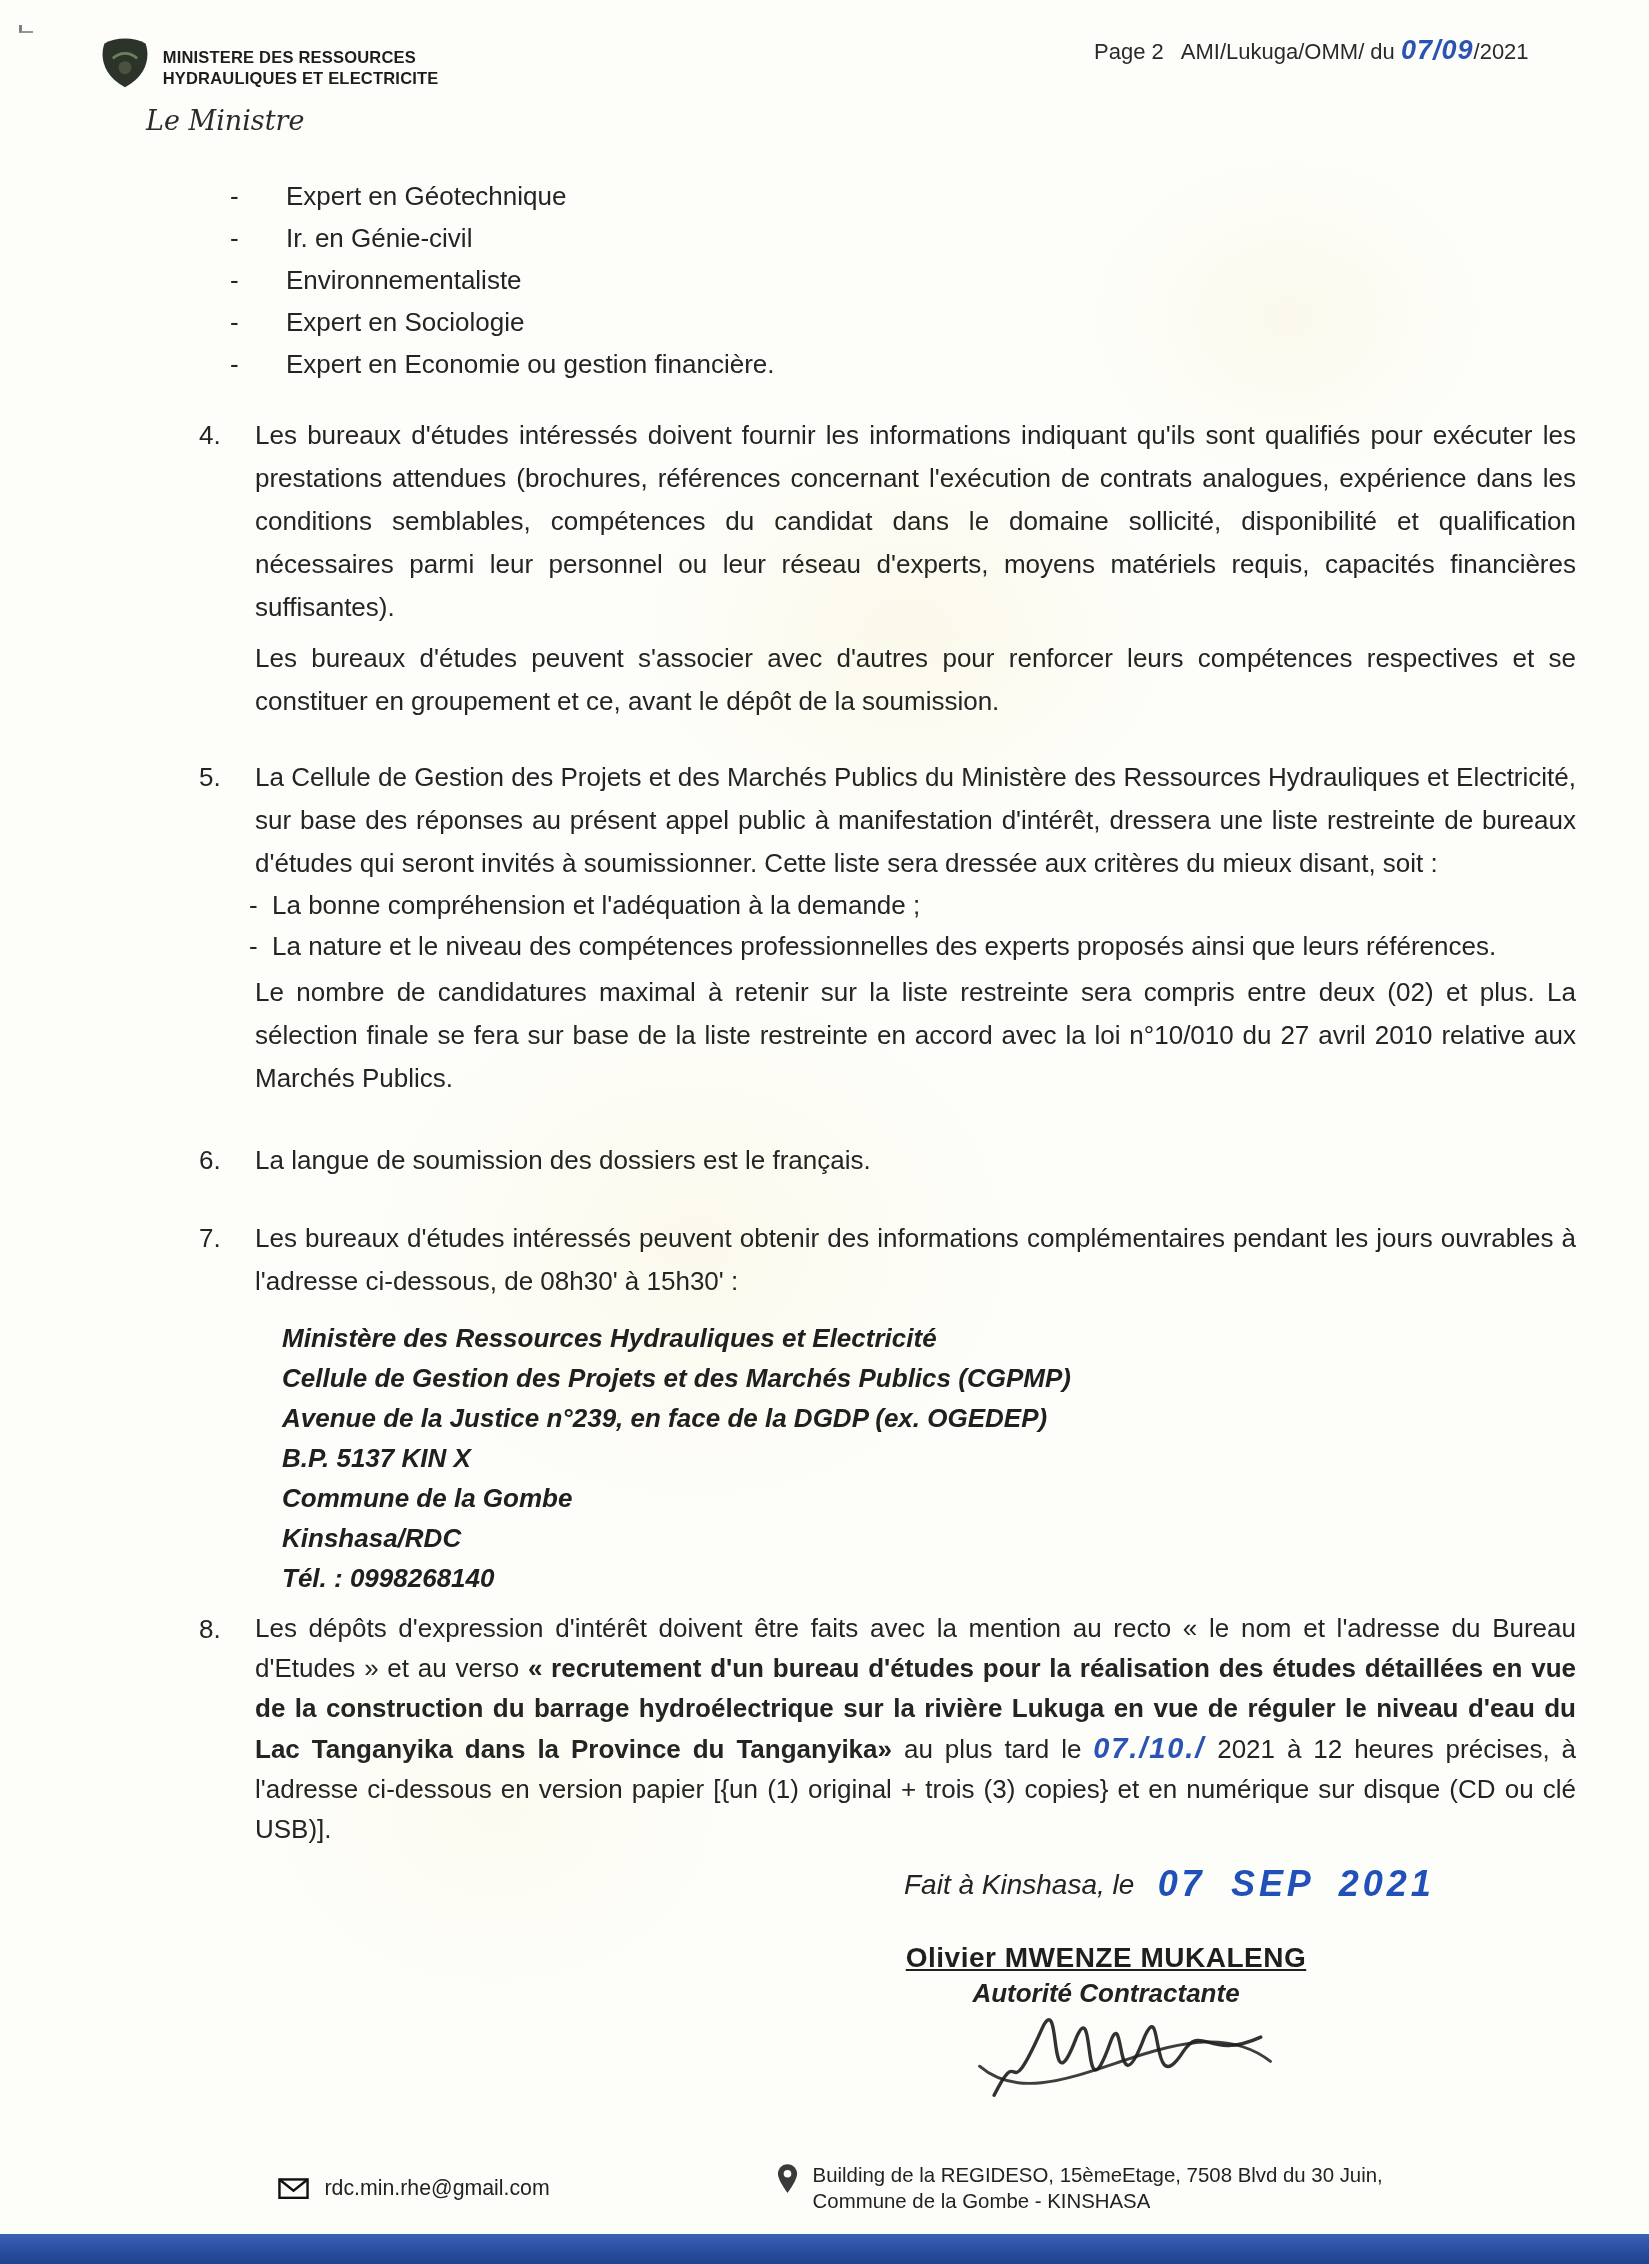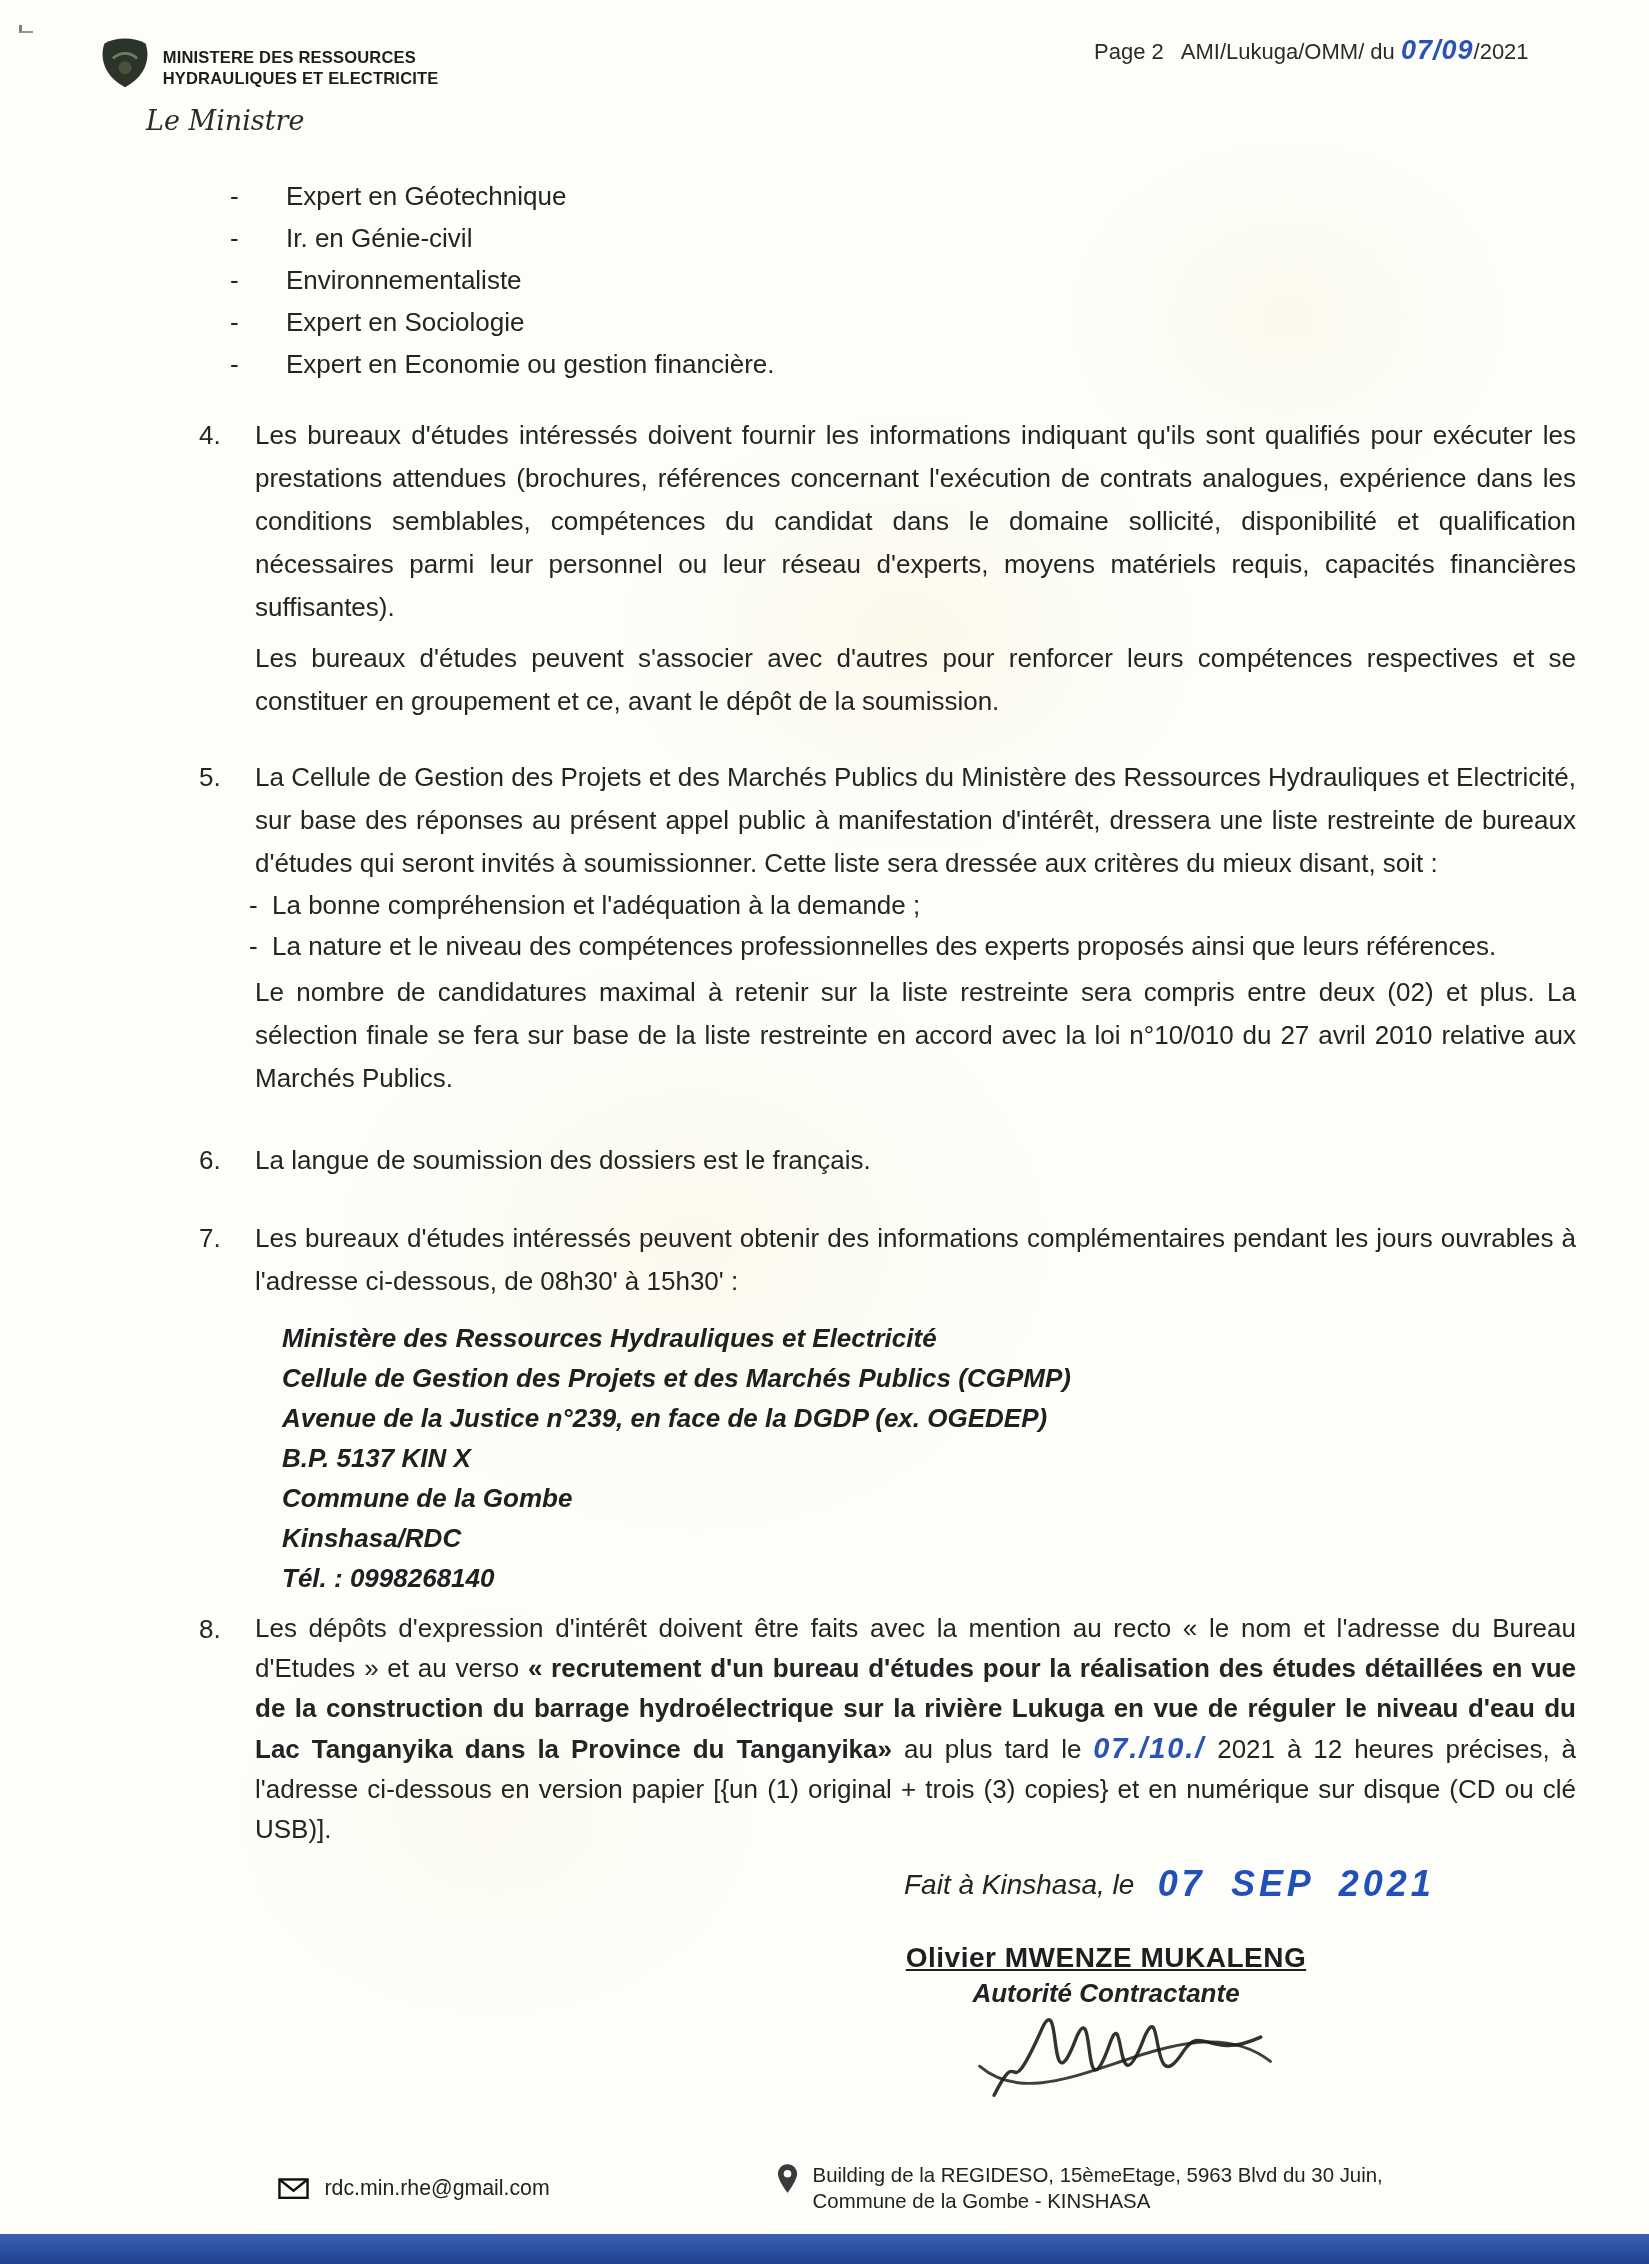--- a/index.html
+++ b/index.html
@@ -182,21 +182,21 @@
     </svg>
     <span class="txt">rdc.min.rhe@gmail.com</span>
   </div>
 
   <div class="footer-loc">
     <svg width="23" height="33" viewBox="0 0 24 32">
       <path d="M12,1 C6,1 2,6 2,11 C2,18 12,31 12,31 C12,31 22,18 22,11 C22,6 18,1 12,1 Z" fill="#3a3a3a"></path>
       <circle cx="12" cy="11" r="4" fill="#fff"></circle>
     </svg>
     <div class="txt">
-      <div>Building de la REGIDESO, 15èmeEtage, 5963 Blvd du 30 Juin,</div>
+      <div>Building de la REGIDESO, 15èmeEtage, 7508 Blvd du 30 Juin,</div>
       <div>Commune de la Gombe - KINSHASA</div>
     </div>
   </div>
 
   <div class="bottom-bar"></div>
 
 </div>
 
 
 </body></html>

